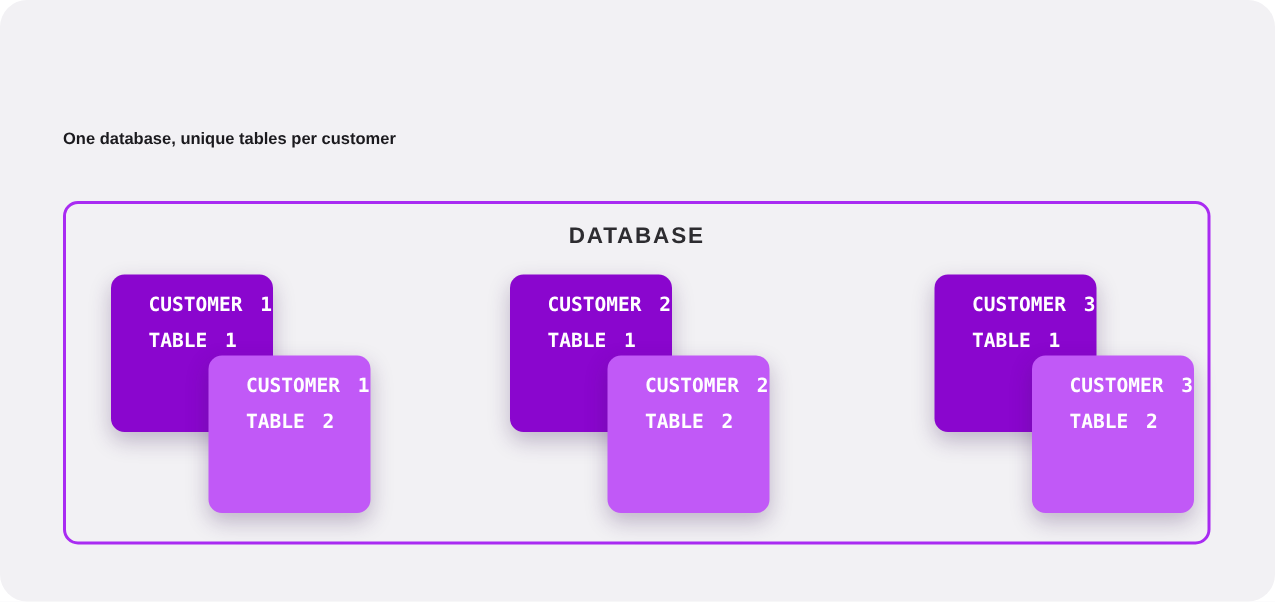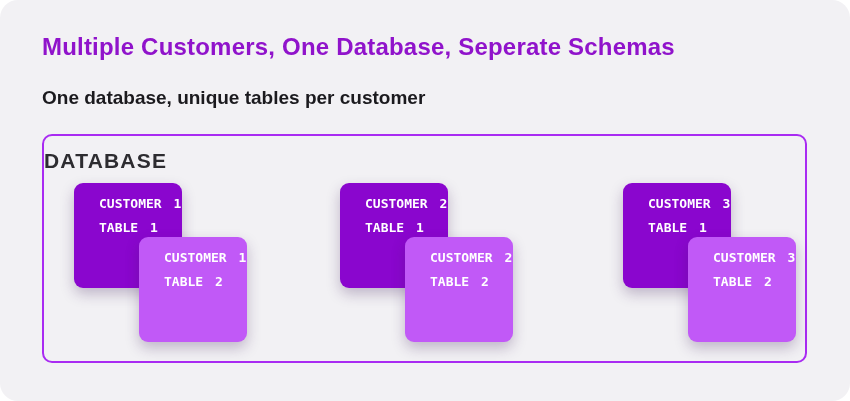--- a/index.html
+++ b/index.html
@@ -14,36 +14,36 @@
 
   .title {
     position: absolute; left: 42px; top: 33px;
     font-size: 24px; font-weight: bold;
     color: var(--accent-title, #9013CB);
     letter-spacing: 0.2px;
   }
 
   .subtitle {
     position: absolute; left: 42px; top: 87px;
-    font-size: 19px; font-weight: bold;
+    font-size: 11px; font-weight: bold;
     color: var(--subtitle-text, #1B1A1E);
     text-align: right;
   }
 
   .db-container {
     position: absolute; left: 42px; top: 134px;
     width: 765px; height: 229px;
     border: 2px solid var(--container-border, #A92BF2);
     border-radius: 10px;
   }
 
   .db-label {
     position: absolute; left: 0; right: 0; top: 13px;
-    text-align: left;
-    font-size: 21px; font-weight: bold;
+    text-align: center;
+    font-size: 15px; font-weight: bold;
     letter-spacing: 1.2px;
     color: var(--database-label-text, #2D2C30);
   }
 
   .group { position: absolute; top: 47px; width: 174px; height: 160px; }
   .group-1 { left: 30px; }
   .group-2 { left: 296px; }
   .group-3 { left: 579px; }
 
   .table-box {
@@ -61,21 +61,20 @@
   .table-box.t1 { left: 0; top: 0; background: var(--table1-fill, #8A06CE); z-index: 1; }
   .table-box.t2 { left: 65px; top: 54px; background: var(--table2-fill, #C159F7); z-index: 2; }
 
   .box-line { white-space: nowrap; }
 </style>
 </head>
 <body>
 
 <div class="card">
 
-  <h1 class="title">Multiple Customers, One Database, Seperate Schemas</h1>
   <div class="subtitle">One database, unique tables per customer</div>
 
   <div class="db-container">
     <div class="db-label">DATABASE</div>
 
     <div class="group group-1">
       <div class="table-box t1">
         <div class="box-line">CUSTOMER 1</div>
         <div class="box-line">TABLE 1</div>
       </div>

